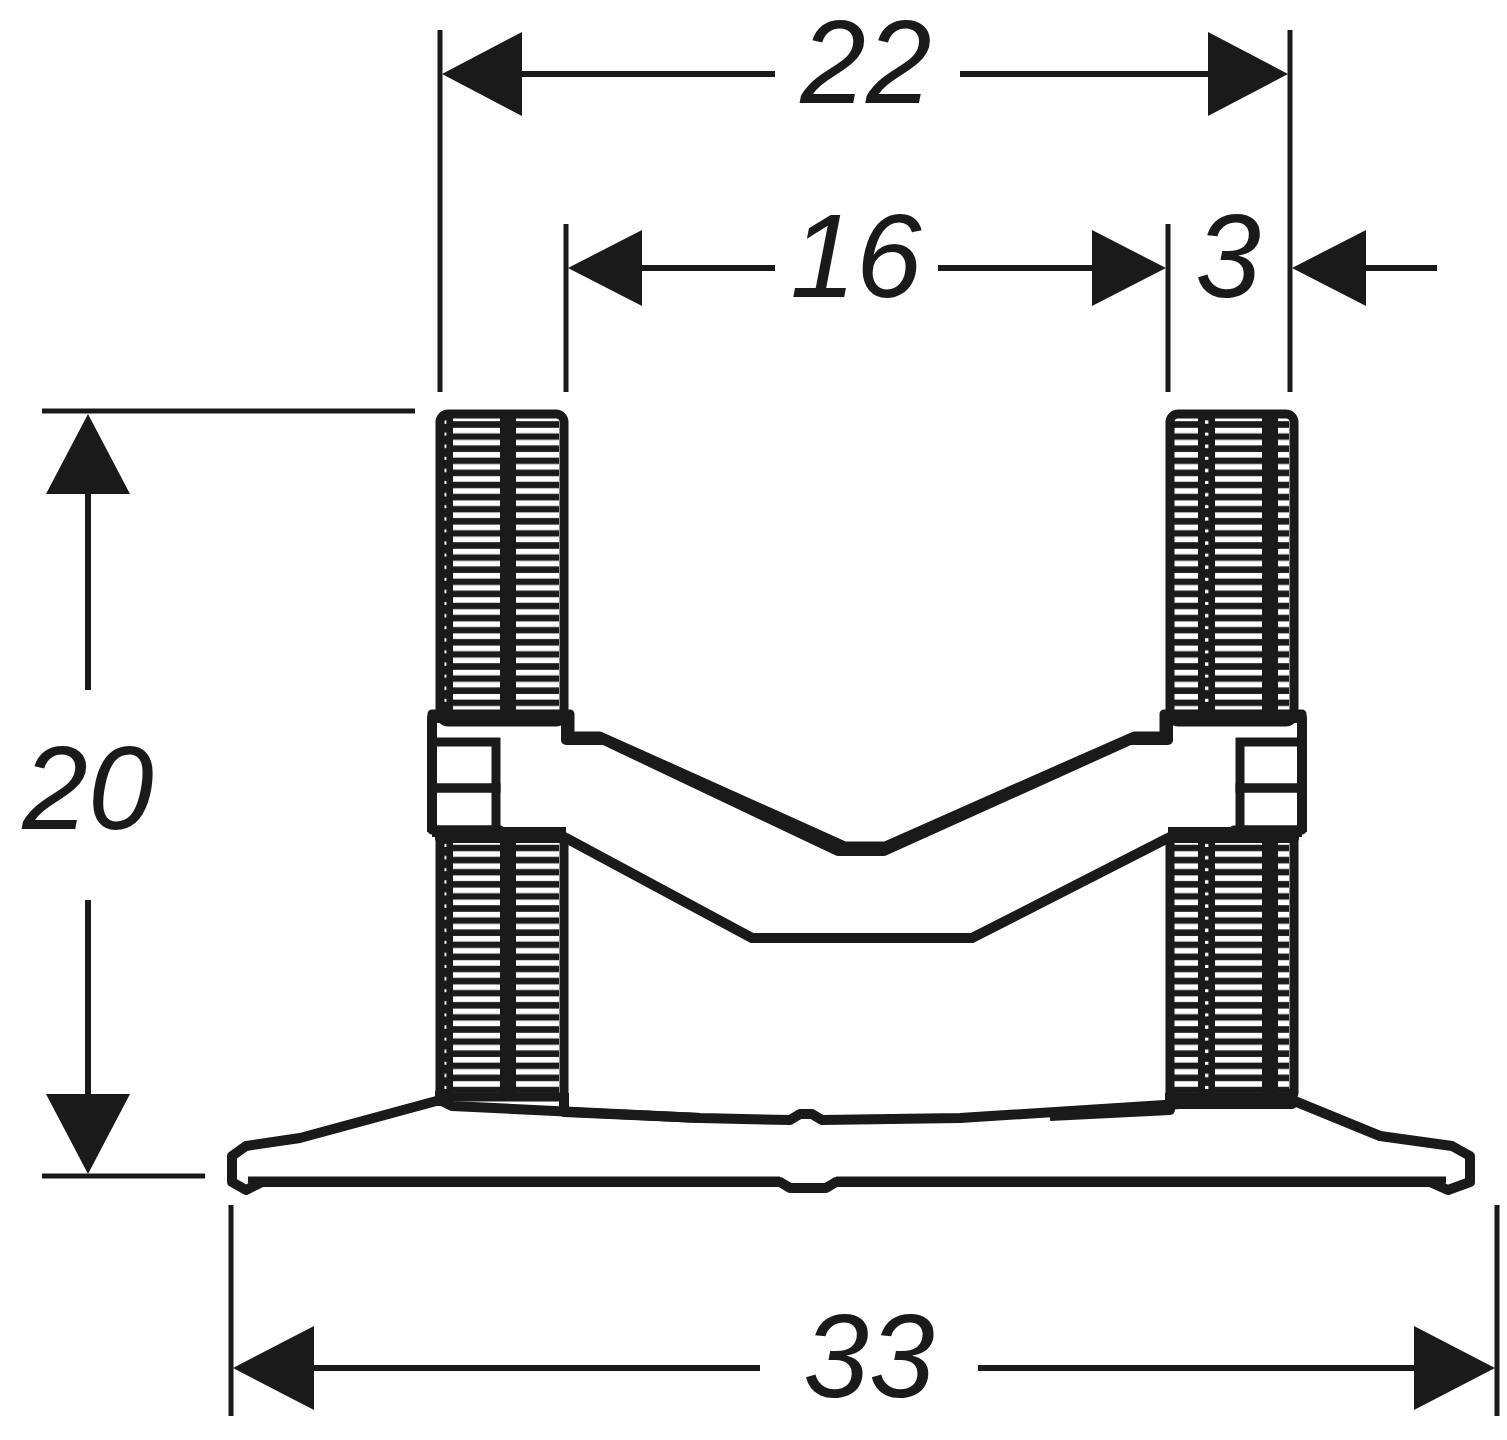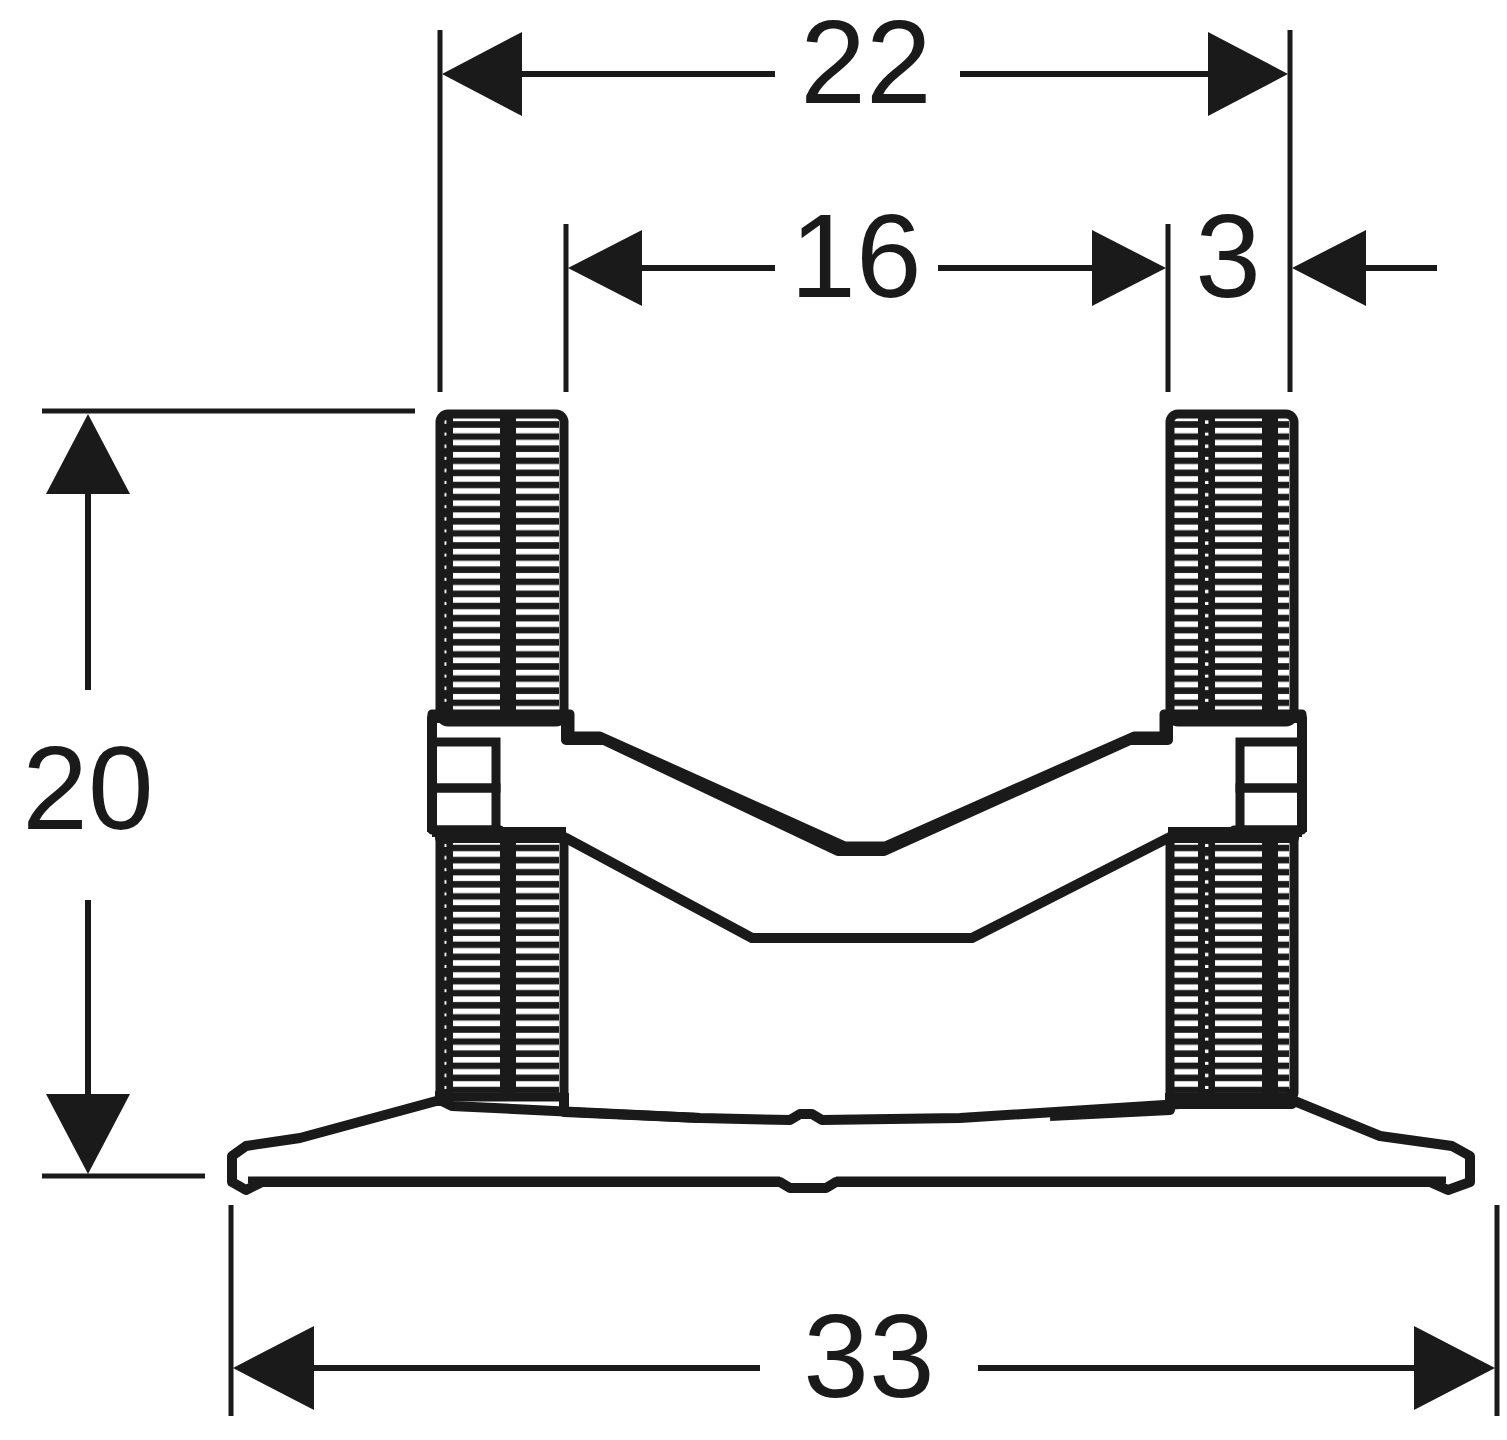--- a/index.html
+++ b/index.html
@@ -9,20 +9,21 @@
   }
   body {
     font-family: "Liberation Sans", sans-serif;
   }
   #drawing-root {
     position: relative;
     width: 1507px;
     height: 1440px;
     background: #ffffff;
     overflow: hidden;
+    font-style: italic;
   }
   #drawing-svg {
     display: block;
     width: 1507px;
     height: 1440px;
   }
   .dim-text {
     font-family: "Liberation Sans", sans-serif;
     font-size: 118px;
     fill: #1a1a1a;

